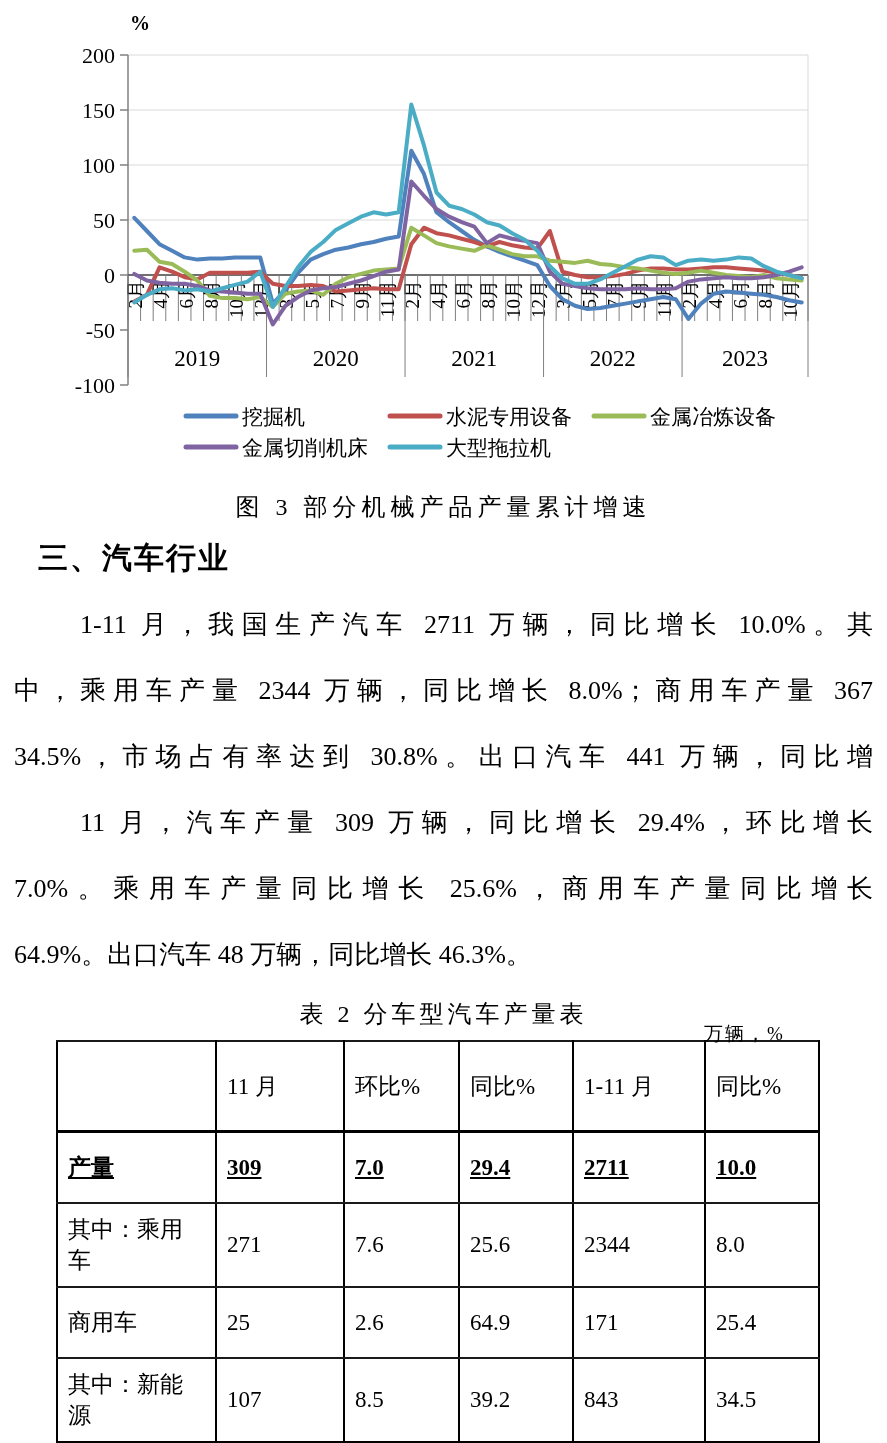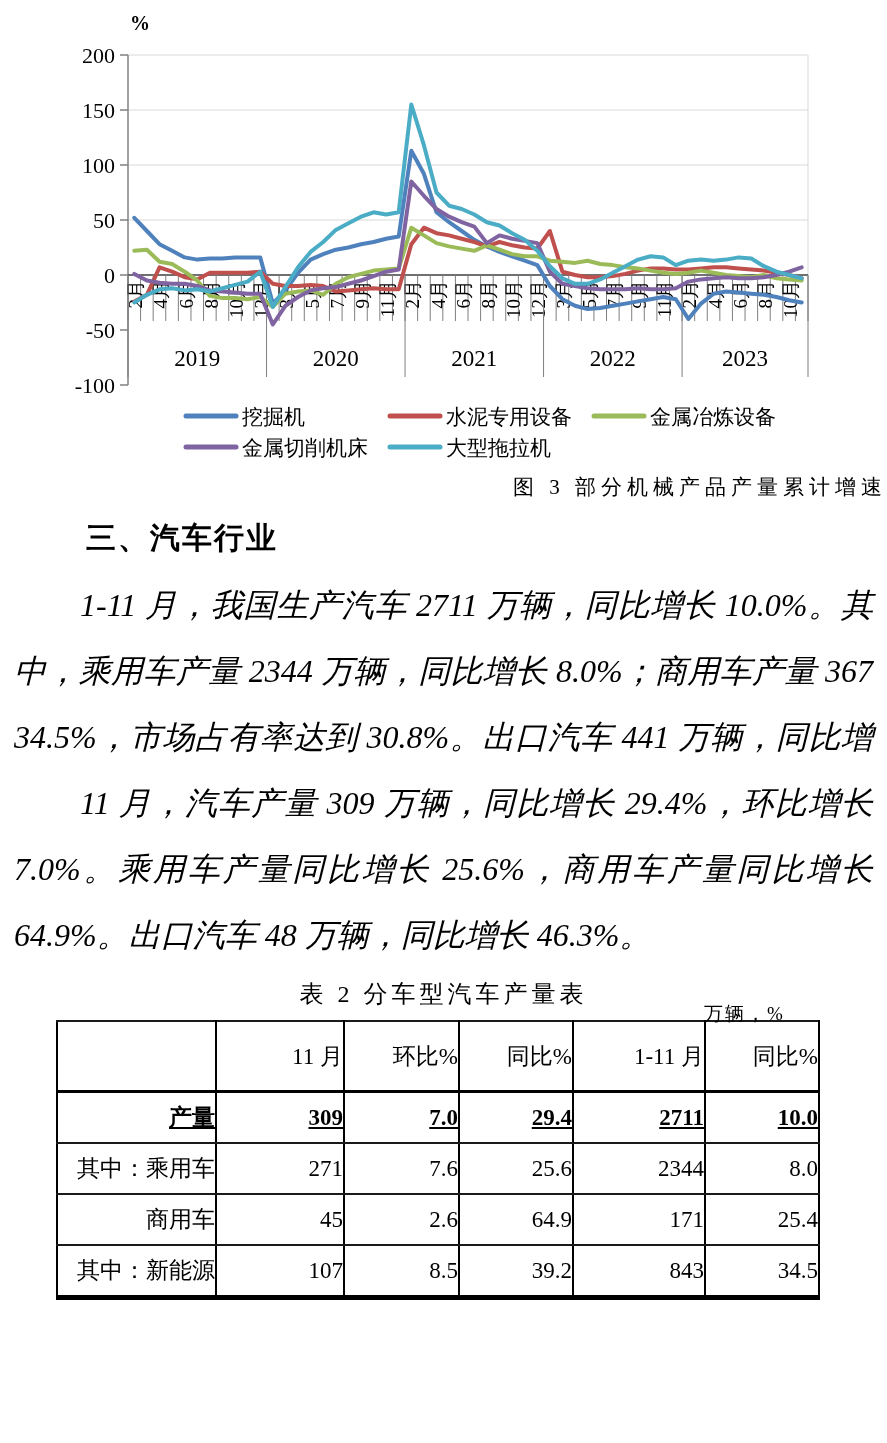--- a/index.html
+++ b/index.html
@@ -4,45 +4,45 @@
 <style>
   html,body{margin:0;padding:0;}
   body{
     width:887px;height:1443px;background:#ffffff;color:#000;
     font-family:"Liberation Serif","DejaVu Serif",serif;
     overflow:hidden;
   }
   .chart-wrap{width:887px;height:470px;}
   svg text{font-family:"Liberation Serif","DejaVu Serif",serif;fill:#000;}
   .caption{
-    text-align:right;font-size:21px;letter-spacing:5px;
-    margin-top:0;line-height:34px;
+    text-align:center;font-size:24px;letter-spacing:5px;
+    margin-top:20px;line-height:34px;
   }
   .heading{
     font-family:"Liberation Sans","DejaVu Sans",sans-serif;
     font-weight:bold;font-size:30px;line-height:40px;
-    margin:14px 14px 0 86px;letter-spacing:2px;
-  }
-  .bodytext{margin:14px 14px 0 14px;font-size:32px;line-height:66px;font-style:italic;}
+    margin:14px 14px 0 38px;letter-spacing:2px;
+  }
+  .bodytext{margin:14px 14px 0 14px;font-size:26px;line-height:66px;}
   .jline{text-align:justify;text-align-last:justify;}
   .lline{text-align:left;}
   .indent{text-indent:66px;}
   .ttitle{position:relative;margin-top:6px;height:40px;line-height:40px;}
   .ttitle .tmain{display:block;text-align:center;font-size:24px;letter-spacing:4px;}
   .ttitle .tunit{position:absolute;left:704px;top:20px;font-size:19px;letter-spacing:2px;}
   table.ptable{
     border-collapse:collapse;table-layout:fixed;
     margin:6px 0 0 56px;width:762px;
     border-top:2px solid #000;border-bottom:5px solid #000;
     font-size:23px;
   }
   table.ptable td{
     border-left:2px solid #000;border-right:2px solid #000;
     border-top:2px solid #1a1a1a;border-bottom:2px solid #1a1a1a;
-    text-align:right;padding:0;
+    text-align:left;padding:10px;
   }
   tr.hrow td{height:68px;border-bottom:3px solid #000;}
   tr.drow td{height:49px;}
   tr.brow td{font-weight:bold;text-decoration:underline;}
   td.lc-left{text-align:left;padding-left:8px;}
   td.lc-right{text-align:right;padding-right:16px;}
 </style>
 </head>
 <body>
 
@@ -231,21 +231,21 @@
     <tr class="drow">
       <td class="lc-left">其中：乘用车</td>
       <td>271</td>
       <td>7.6</td>
       <td>25.6</td>
       <td>2344</td>
       <td>8.0</td>
     </tr>
     <tr class="drow">
       <td class="lc-right">商用车</td>
-      <td>45</td>
+      <td>25</td>
       <td>2.6</td>
       <td>64.9</td>
       <td>171</td>
       <td>25.4</td>
     </tr>
     <tr class="drow">
       <td class="lc-left">其中：新能源</td>
       <td>107</td>
       <td>8.5</td>
       <td>39.2</td>

